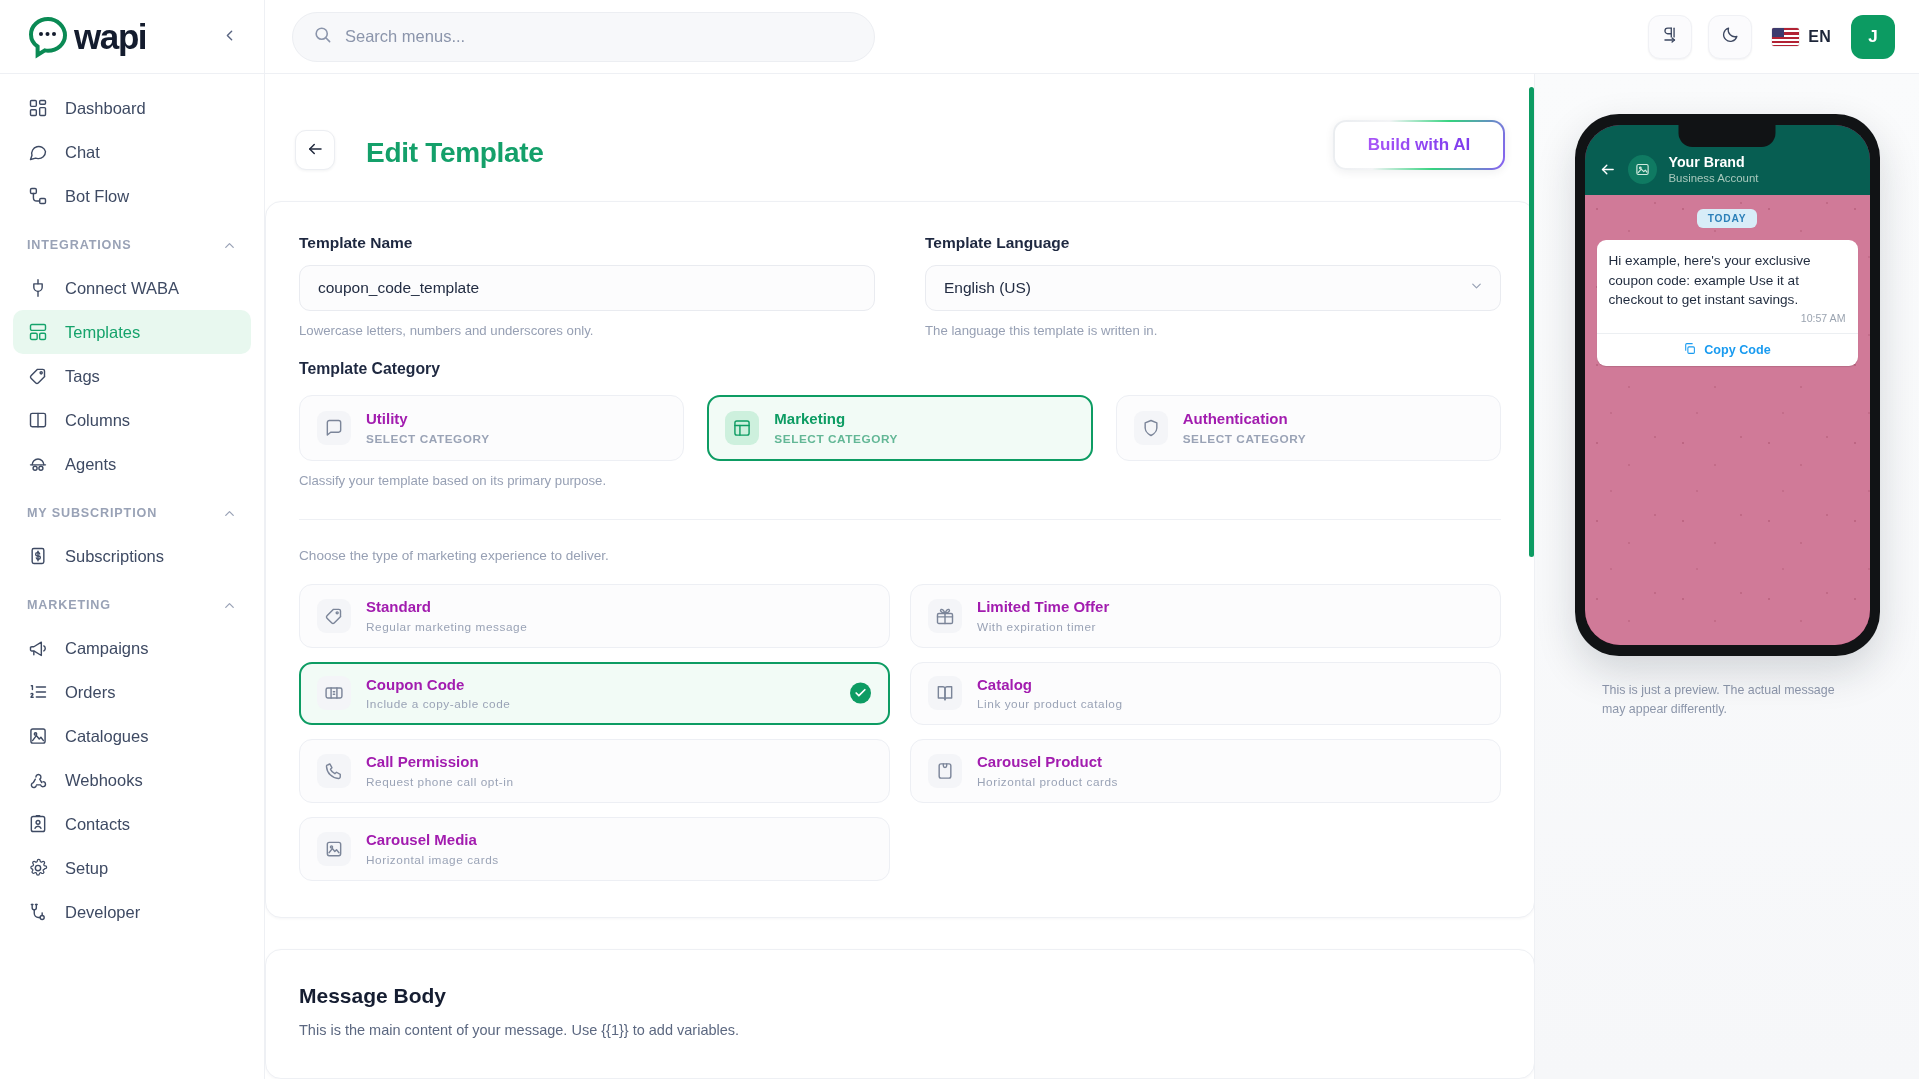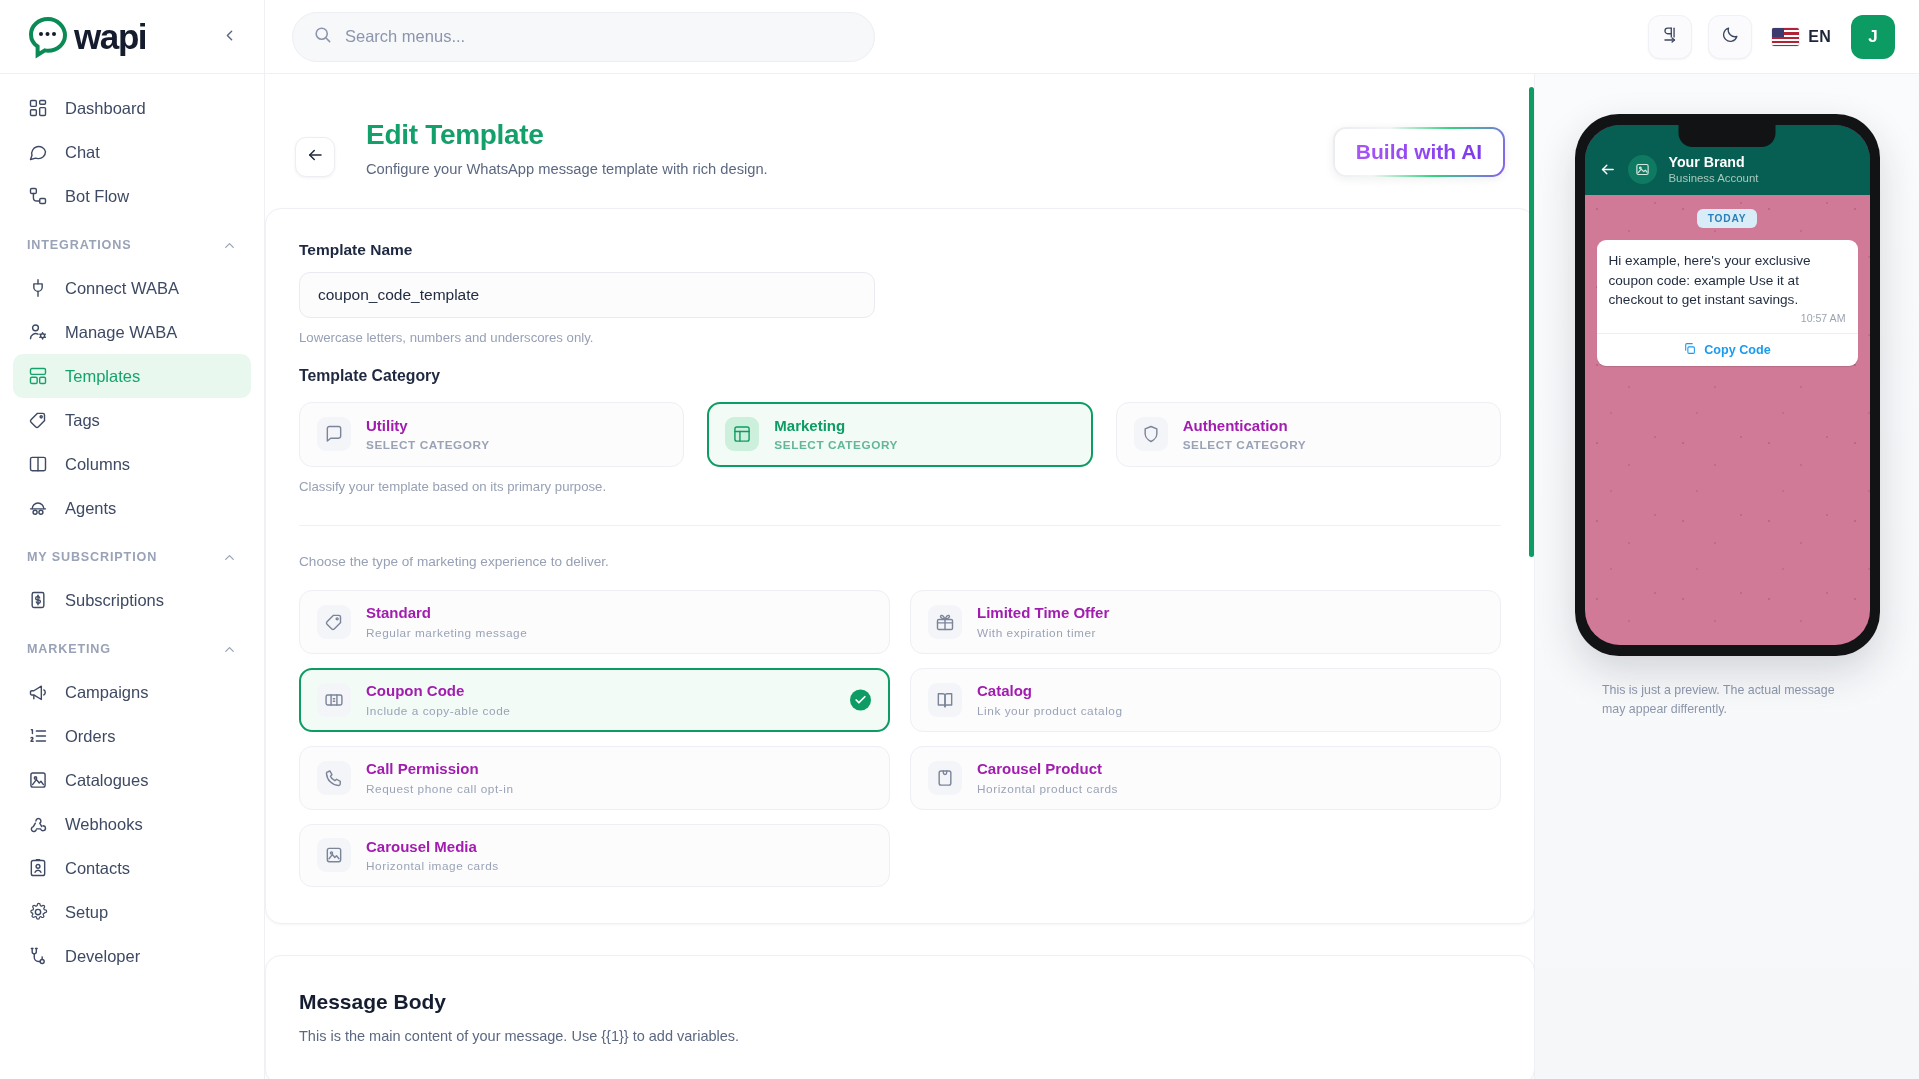--- a/index.html
+++ b/index.html
@@ -121,21 +121,21 @@
     border-radius: 13px; padding: 2px; cursor: pointer;
     background: linear-gradient(110deg,#e9ecef 0%,#f3f4f6 30%,#34d27f 62%,#8b5cf6 100%);
     box-shadow: 0 2px 10px rgba(20,28,46,.07);
     margin-top: 2px;
   }
   .ai-btn-inner {
     height: 100%; width: 100%; border-radius: 11px; background: #fff;
     display: flex; align-items: center; justify-content: center;
   }
   .ai-btn-label {
-    font-size: 21px; font-weight: 700;
+    font-size: 17px; font-weight: 700;
     background: linear-gradient(90deg,#a855f7,#7c3aed);
     -webkit-background-clip: text; background-clip: text; color: transparent;
   }
 
   .card {
     width: 1270px; margin: 31px auto 0 auto;
     background: #fff; border: 1px solid #eef0f4; border-radius: 16px;
     box-shadow: 0 1px 3px rgba(20,28,46,.04);
     padding: 32px 33px 36px 33px;
   }
@@ -379,31 +379,20 @@
       <div class="nav-item">
         <span class="nico">
           <svg width="20" height="20" viewBox="0 0 24 24" fill="none" stroke="currentColor" stroke-width="1.7" stroke-linecap="round" stroke-linejoin="round">
             <line x1="12" y1="2" x2="12" y2="7"></line>
             <path d="M7 7h10v4a5 5 0 0 1-10 0z"></path>
             <line x1="12" y1="16" x2="12" y2="22"></line>
           </svg>
         </span>
         <span class="nlabel">Connect WABA</span>
       </div>
-      <div class="nav-item">
-        <span class="nico">
-          <svg width="20" height="20" viewBox="0 0 24 24" fill="none" stroke="currentColor" stroke-width="1.7" stroke-linecap="round" stroke-linejoin="round">
-            <circle cx="9" cy="7" r="3.5"></circle>
-            <path d="M3 20a6.2 6.2 0 0 1 9-5.4"></path>
-            <circle cx="17.5" cy="16.5" r="2.4"></circle>
-            <path d="M17.5 12.7v1.2M17.5 19.1v1.2M20.8 14.6l-1 .6M15.2 17.8l-1 .6M20.8 18.4l-1-.6M15.2 15.2l-1-.6"></path>
-          </svg>
-        </span>
-        <span class="nlabel">Manage WABA</span>
-      </div>
       <div class="nav-item active">
         <span class="nico">
           <svg width="20" height="20" viewBox="0 0 24 24" fill="none" stroke="currentColor" stroke-width="1.7" stroke-linecap="round" stroke-linejoin="round">
             <rect x="3" y="3" width="18" height="7" rx="1.6"></rect>
             <rect x="3" y="13.5" width="8" height="7.5" rx="1.6"></rect>
             <rect x="14" y="13.5" width="7" height="7.5" rx="1.6"></rect>
           </svg>
         </span>
         <span class="nlabel">Templates</span>
       </div>
@@ -546,35 +535,48 @@
         <button class="back-btn">
           <span>
             <svg width="18" height="18" viewBox="0 0 24 24" fill="none" stroke="currentColor" stroke-width="2" stroke-linecap="round" stroke-linejoin="round">
                 <line x1="20" y1="12" x2="5" y2="12"></line>
                 <polyline points="11 18 5 12 11 6"></polyline>
               </svg>
           </span>
         </button>
         <div class="head-texts">
           <div class="page-title">Edit Template</div>
-          <div class="page-sub">Configure your WhatsApp message template with rich design.</div>
         </div>
         <div class="ai-btn">
           <div class="ai-btn-inner">
             <span class="ai-btn-label">Build with AI</span>
           </div>
         </div>
       </div>
 
       <div class="card">
         <div class="grid2">
           <div>
             <div class="fld-label">Template Name</div>
             <input class="text-input" type="text" value="coupon_code_template" style="">
             <div class="hint">Lowercase letters, numbers and underscores only.</div>
+          </div>
+          <div>
+            <div class="fld-label">Template Language</div>
+            <div class="select-wrap">
+              <div class="select-box">
+                <span>English (US)</span>
+              </div>
+              <span class="select-chev">
+                <svg width="15" height="15" viewBox="0 0 24 24" fill="none" stroke="currentColor" stroke-width="2" stroke-linecap="round" stroke-linejoin="round">
+                    <polyline points="6 9 12 15 18 9"></polyline>
+                  </svg>
+              </span>
+            </div>
+            <div class="hint">The language this template is written in.</div>
           </div>
         </div>
 
         <div style="margin-top:22px">
           <div class="section-title">Template Category</div>
           <div class="cat-row" id="cat-row">
               <div class="opt-card">
                 <span class="opt-ico">
                   <svg width="20" height="20" viewBox="0 0 24 24" fill="none" stroke="currentColor" stroke-width="1.7" stroke-linecap="round" stroke-linejoin="round">
                     <path d="M20 14.5a2.5 2.5 0 0 1-2.5 2.5H8l-4 3.5V5.5A2.5 2.5 0 0 1 6.5 3h11A2.5 2.5 0 0 1 20 5.5z"></path>

